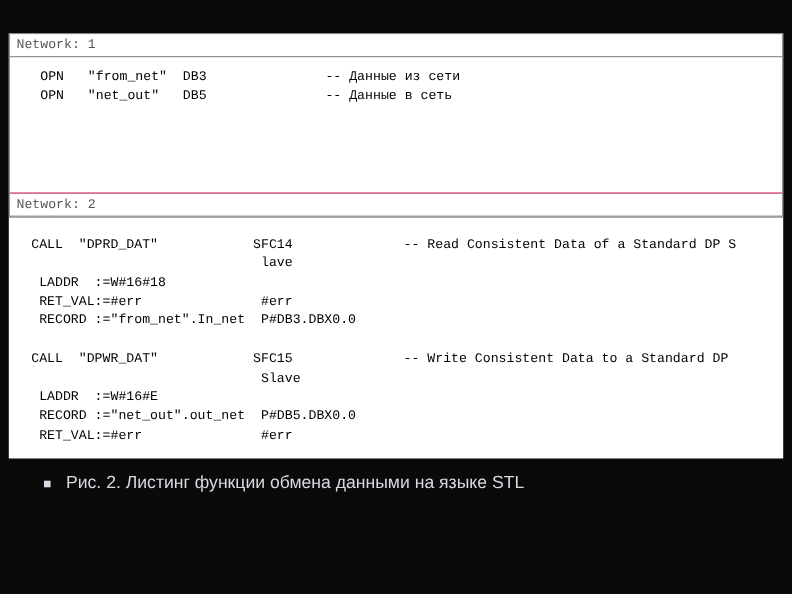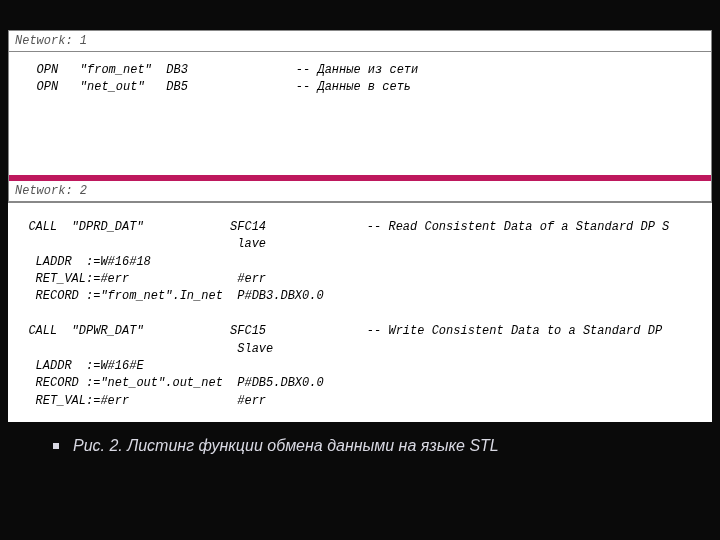--- a/index.html
+++ b/index.html
@@ -1,15 +1,15 @@
 <!DOCTYPE html>
 <html><head>
 <meta charset="utf-8">
 <style>
-  * { box-sizing: border-box; font-style: italic; }
+  * { box-sizing: border-box; }
   body {
     margin: 0;
     padding: 0;
     width: 720px;
     height: 540px;
     background: #0a0a0a;
     font-family: "Courier New", monospace;
     font-size: 12px;
     color: #000;
   }
@@ -30,21 +30,21 @@
     white-space: pre;
     line-height: 1.45;
     color: #000;
   }
   .spacer {
     height: 60px;
   }
   .caption-bar {
     background: #0a0a0a;
     color: #d9d9e3;
-    padding: 14px 0 30px 53px;
+    padding: 14px 0 30px 40px;
     font-family: "Segoe UI", Arial, sans-serif;
     font-size: 16px;
   }
   .bullet {
     display: inline-block;
     width: 6px;
     height: 6px;
     background: #d9d9e3;
     margin-right: 14px;
     vertical-align: middle;
@@ -53,21 +53,21 @@
   .nbborder { border-bottom: none; }
 </style>
 </head>
 <body>
 
 <div class="sheet">
   <div class="boxrow">Network: 1</div>
   <div class="codeblock">   OPN   "from_net"  DB3               -- Данные из сети
    OPN   "net_out"   DB5               -- Данные в сеть</div>
   <div class="spacer"></div>
-  <div class="boxrow" style="border-top:6px solid #be185d">Network: 2</div>
+  <div class="boxrow" style="border-top:1px solid #be185d">Network: 2</div>
 </div>
 
 <div class="codeblock" style="background:#fff;margin:0 8px;padding-top:16px;padding-bottom:12px">  CALL  "DPRD_DAT"            SFC14              -- Read Consistent Data of a Standard DP S
                                lave
    LADDR  :=W#16#18
    RET_VAL:=#err               #err
    RECORD :="from_net".In_net  P#DB3.DBX0.0
 
   CALL  "DPWR_DAT"            SFC15              -- Write Consistent Data to a Standard DP
                                Slave

